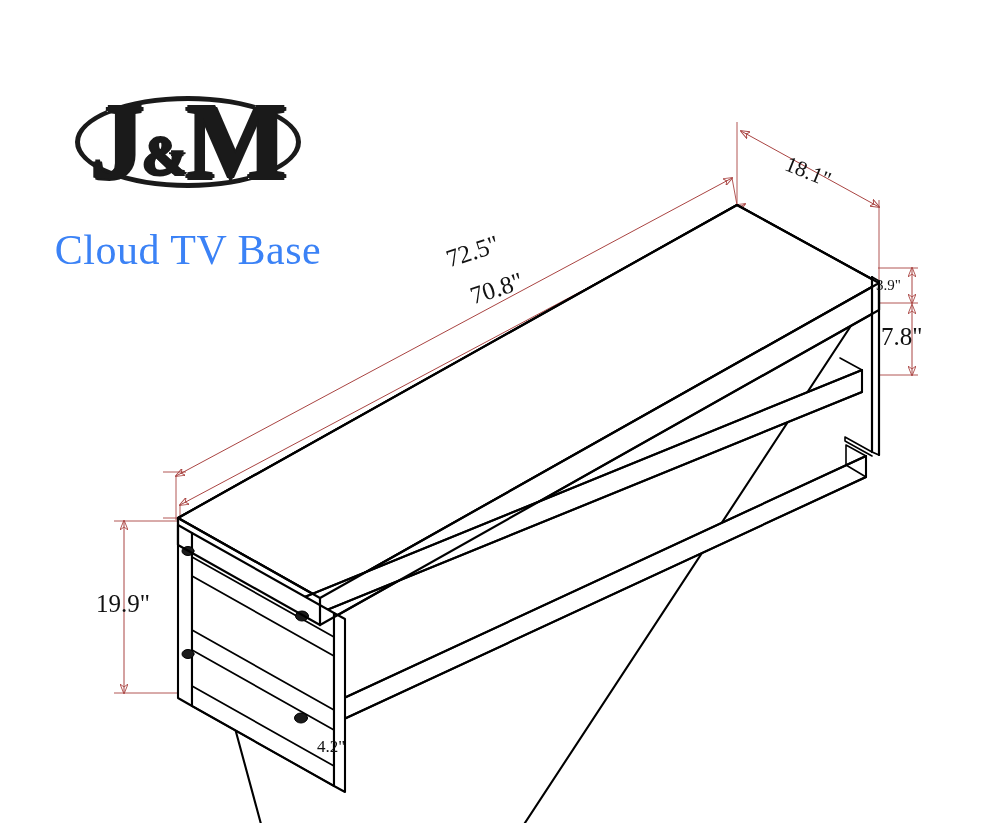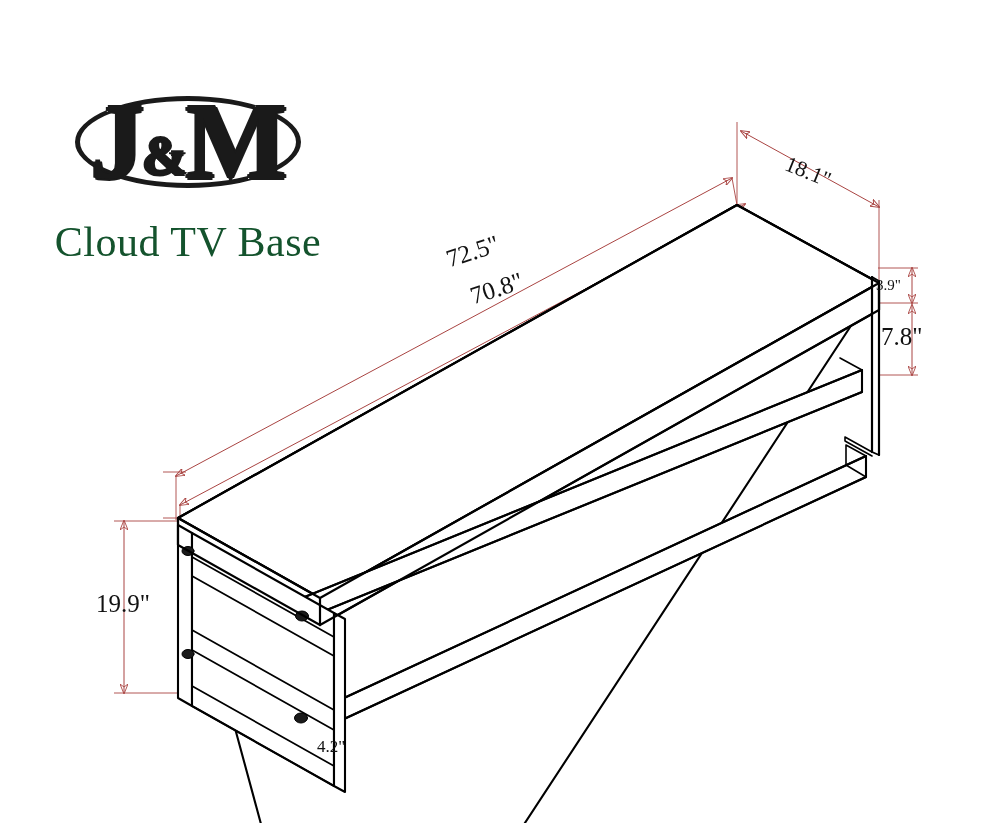--- a/index.html
+++ b/index.html
@@ -68,24 +68,24 @@
     paint-order: stroke fill;
     text-shadow:
        2px 0 0 #1a1a1a, -2px 0 0 #1a1a1a,
        0 2px 0 #1a1a1a, 0 -2px 0 #1a1a1a;
   }
   #logo-letters .amp {
     font-size: 54px;
     vertical-align: 4px;
   }
   #product-title {
-    margin-top: 6px;
+    margin-top: 14px;
     font-family: "Liberation Serif", serif;
     font-size: 42px;
-    color: #14532d;
+    color: #3b82f6;
     letter-spacing: 0.5px;
     white-space: nowrap;
   }
   
   .dim-label {
     position: absolute;
     font-family: "Liberation Serif", serif;
     color: #111111;
     white-space: nowrap;
     pointer-events: none;

